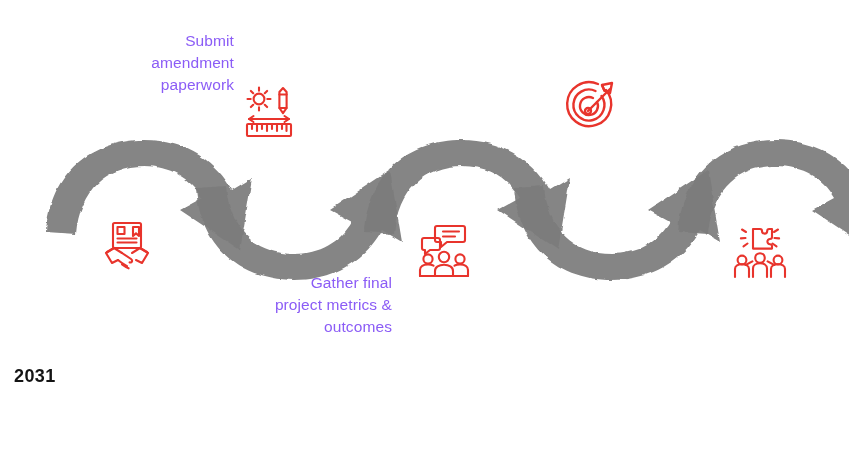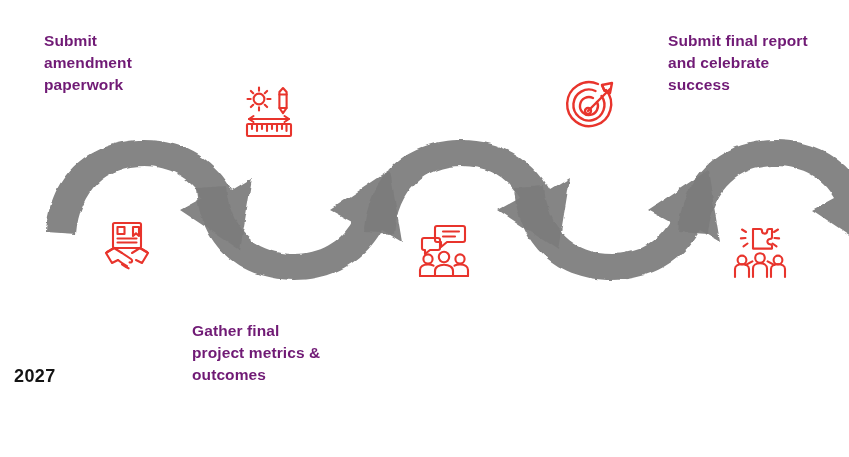--- a/index.html
+++ b/index.html
@@ -15,26 +15,26 @@
     position: relative;
     width: 849px;
     height: 457px;
     background: #ffffff;
     overflow: hidden;
   }
 
   
   .step-label {
     position: absolute;
-    text-align: left;
-    color: #701a75;
+    text-align: right;
+    color: #8b5cf6;
     font-size: 15.5px;
     line-height: 1.42;
     letter-spacing: 0.1px;
-    font-weight: 700;
+    font-weight: 400;
     white-space: pre-line;
   }
   .step-label.top  { }
   .step-label.bottom { }
 
   
   .step-icon {
     position: absolute;
     width: 64px;
     height: 64px;
@@ -161,21 +161,21 @@
       <path d="M42.4 28 l3.6 5.2 l3.6 -5.2"></path>
       <line x1="42.4" y1="14.5" x2="49.6" y2="14.5"></line>
       <line x1="12" y1="39" x2="52" y2="39"></line>
       <path d="M12 39 l4.5 -3 M12 39 l4.5 3"></path>
       <path d="M52 39 l-4.5 -3 M52 39 l-4.5 3"></path>
       <rect x="10" y="44" width="44" height="12" rx="1"></rect>
       <path d="M15 44 v5 M20 44 v7 M25 44 v5 M30 44 v7 M35 44 v5 M40 44 v7 M45 44 v5 M49.5 44 v7"></path>
     </svg>
   </div>
 
-  <div class="step-label bottom" style="left:192px; top:272px; width:200px;margin-top:48px;">Gather final
+  <div class="step-label bottom" style="left:192px; top:272px; width:200px;">Gather final
 project metrics &amp;
 outcomes</div>
 
 
   <div class="step-icon" style="left:412px; top:220px;">
     <svg viewBox="0 0 64 64" fill="none" stroke="#e8342c" stroke-width="2.1" stroke-linecap="round" stroke-linejoin="round">
       <path d="M25 6 h26 a2 2 0 0 1 2 2 v12 a2 2 0 0 1 -2 2 h-16 l-6 5 v-5 h-4 a2 2 0 0 1 -2 -2 v-12 a2 2 0 0 1 2 -2 z"></path>
       <line x1="31" y1="11.5" x2="47" y2="11.5"></line>
       <line x1="31" y1="16.5" x2="43" y2="16.5"></line>
       <path d="M12 18 h14 a2 2 0 0 1 2 2 v8 a2 2 0 0 1 -2 2 h-8 l-5 4 v-4 h-1 a2 2 0 0 1 -2 -2 v-8 a2 2 0 0 1 2 -2 z"></path>
@@ -195,40 +195,37 @@
       <path d="M43.5 20 a15.5 15.5 0 1 1 -6 -5"></path>
       <path d="M39 26 a9 9 0 1 1 -4 -4"></path>
       <circle cx="30" cy="35" r="3"></circle>
       <path d="M30 35 L52 13"></path>
       <path d="M44 9 l10 -2 l-2 10 l-5.6 -2.4 z"></path>
       <path d="M44 9 l2.4 5.6"></path>
     </svg>
   </div>
 
 
-  <div class="step-label top" style="left:668px; top:30px; width:180px;">Submit final report
-and celebrate
-success</div>
 
   <div class="step-icon" style="left:728px; top:220px;">
     <svg viewBox="0 0 64 64" fill="none" stroke="#e8342c" stroke-width="2.1" stroke-linecap="round" stroke-linejoin="round">
       <path d="M25 9 h7 a2 2 0 0 1 2 2 a2.6 2.6 0 0 0 2.6 2.6 a2.6 2.6 0 0 0 2.6 -2.6 a2 2 0 0 1 2 -2 h2.8 v8 a2 2 0 0 1 -2 2 a2.6 2.6 0 0 0 -2.6 2.6 a2.6 2.6 0 0 0 2.6 2.6 a2 2 0 0 1 2 2 v2.4 h-19 z"></path>
       <path d="M18 12 l-4 -2.5 M17.5 18 l-4.6 0.4 M19.5 23.5 l-4 2.8"></path>
       <path d="M46 12 l4 -2.5 M46.5 18 l4.6 0.4 M44.5 23.5 l4 2.8"></path>
       <circle cx="14" cy="40" r="4.4"></circle>
       <circle cx="32" cy="38" r="4.8"></circle>
       <circle cx="50" cy="40" r="4.4"></circle>
       <path d="M7 57 v-8 c0 -3 3.2 -4.8 7 -4.8 c3.8 0 7 1.8 7 4.8 v8"></path>
       <path d="M25 57 v-8.6 c0 -3.2 3.2 -5.2 7 -5.2 c3.8 0 7 2 7 5.2 v8.6"></path>
       <path d="M43 57 v-8 c0 -3 3.2 -4.8 7 -4.8 c3.8 0 7 1.8 7 4.8 v8"></path>
       <path d="M17.6 45 l6.8 -3.6 M39.6 41.4 l6.8 3.6"></path>
     </svg>
   </div>
 
-  <div id="year-label">2027</div>
+  <div id="year-label">2031</div>
 
   <div id="timeline">
     
     
     
     
     
 
     
     

